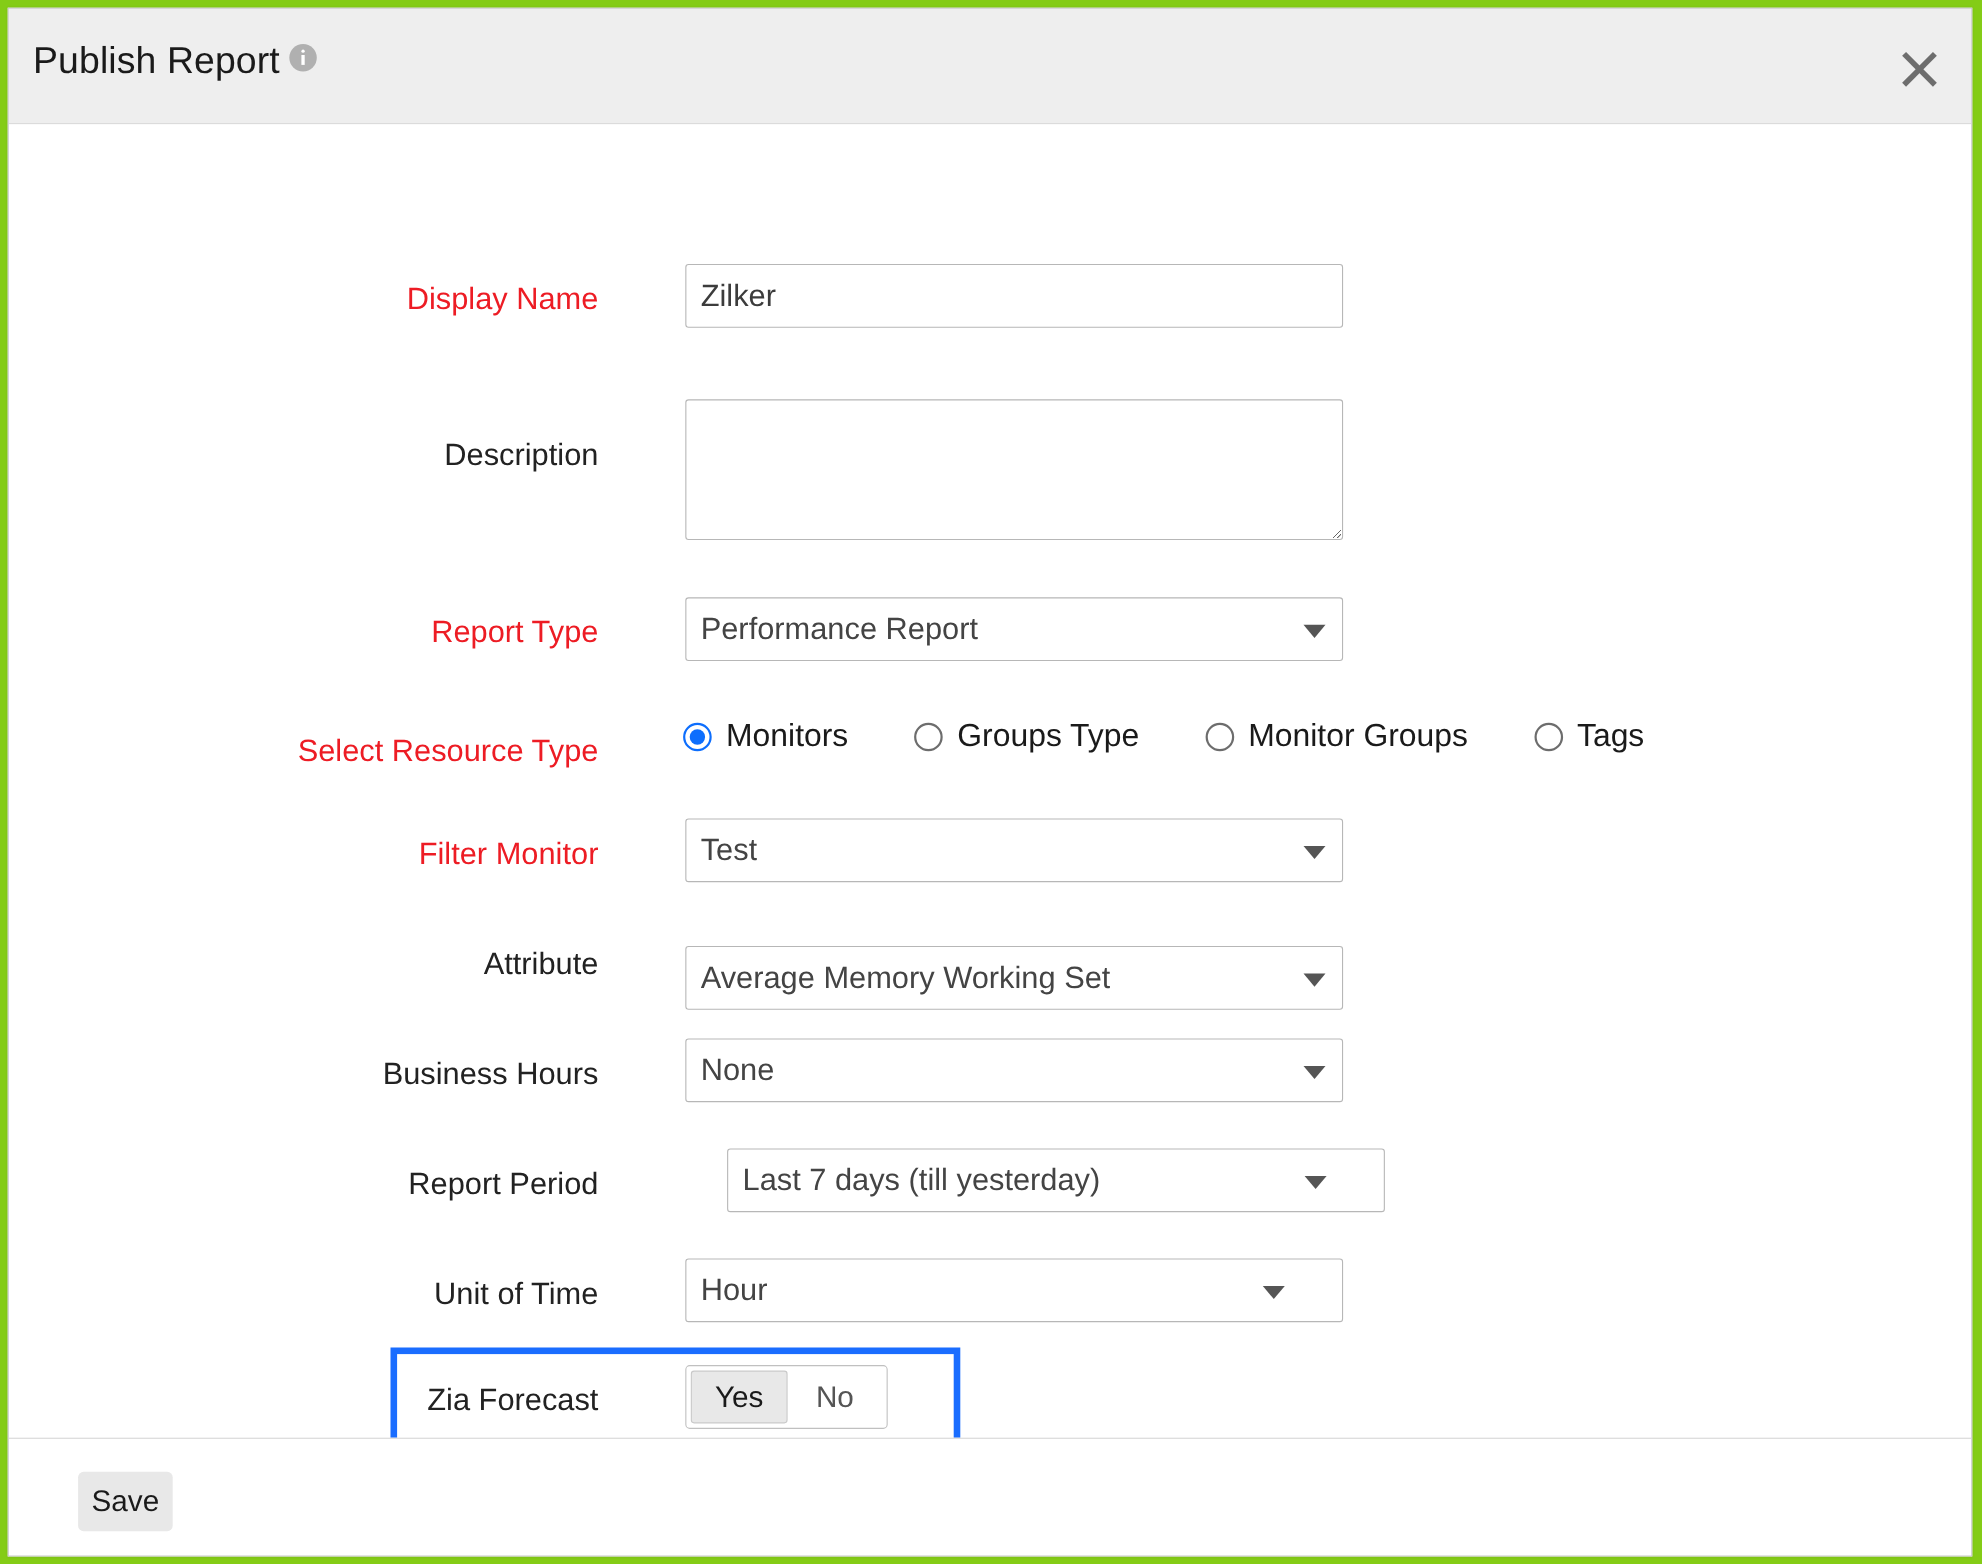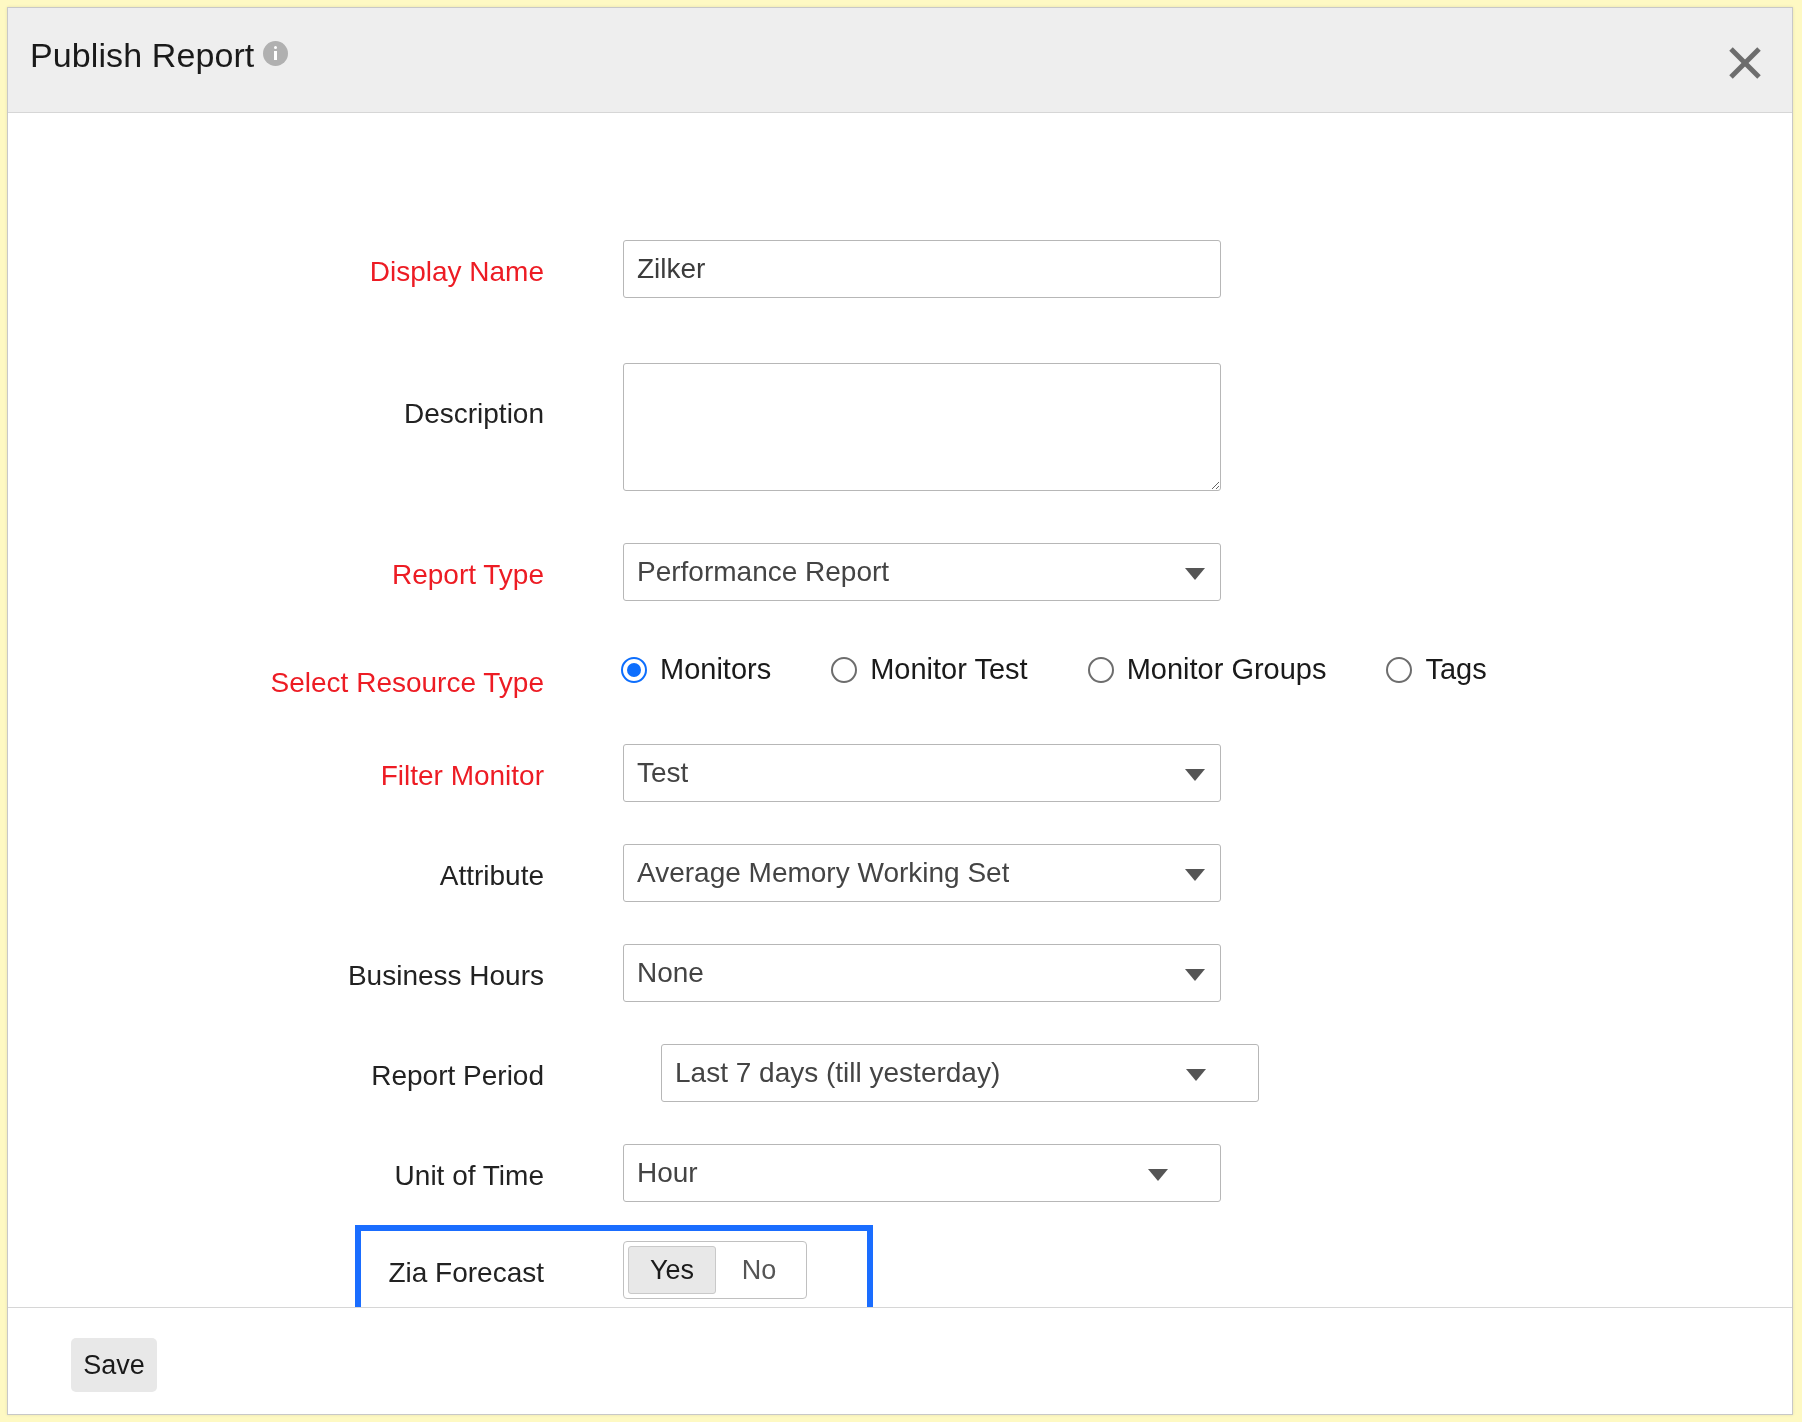--- a/index.html
+++ b/index.html
@@ -9,21 +9,21 @@
     width: 1802px;
     height: 1422px;
     overflow: hidden;
     font-family: "Liberation Sans", sans-serif;
   }
 
   .page {
     position: relative;
     width: 1802px;
     height: 1422px;
-    background: #fef9c3;
+    background: #84cc16;
   }
 
   
   .dialog {
     position: absolute;
     left: 7px;
     top: 7px;
     width: 1786px;
     height: 1408px;
     background: #ffffff;
@@ -344,21 +344,21 @@
         <div class="row-label required" style="top:14px;">Select Resource Type</div>
         <div class="radio-group" style="top:0;">
 
           <div class="radio-item checked">
             <span class="radio-mark"></span>
             <span class="radio-label">Monitors</span>
           </div>
 
           <div class="radio-item">
             <span class="radio-mark"></span>
-            <span class="radio-label">Monitor Test</span>
+            <span class="radio-label">Groups Type</span>
           </div>
 
           <div class="radio-item">
             <span class="radio-mark"></span>
             <span class="radio-label">Monitor Groups</span>
           </div>
 
           <div class="radio-item">
             <span class="radio-mark"></span>
             <span class="radio-label">Tags</span>
@@ -372,21 +372,21 @@
         <div class="field" style="top:0;">
           <div class="select-box">
             <span class="sel-value">Test</span>
             <span class="caret far"></span>
           </div>
         </div>
       </div>
 
       <div class="form-row" style="top:731px;">
         <div class="row-label" style="top:16px;">Attribute</div>
-        <div class="field" style="top:0;">
+        <div class="field" style="top:16px;">
           <div class="select-box">
             <span class="sel-value">Average Memory Working Set</span>
             <span class="caret far"></span>
           </div>
         </div>
       </div>
 
       <div class="form-row" style="top:831px;">
         <div class="row-label" style="top:16px;">Business Hours</div>
         <div class="field" style="top:0;">

